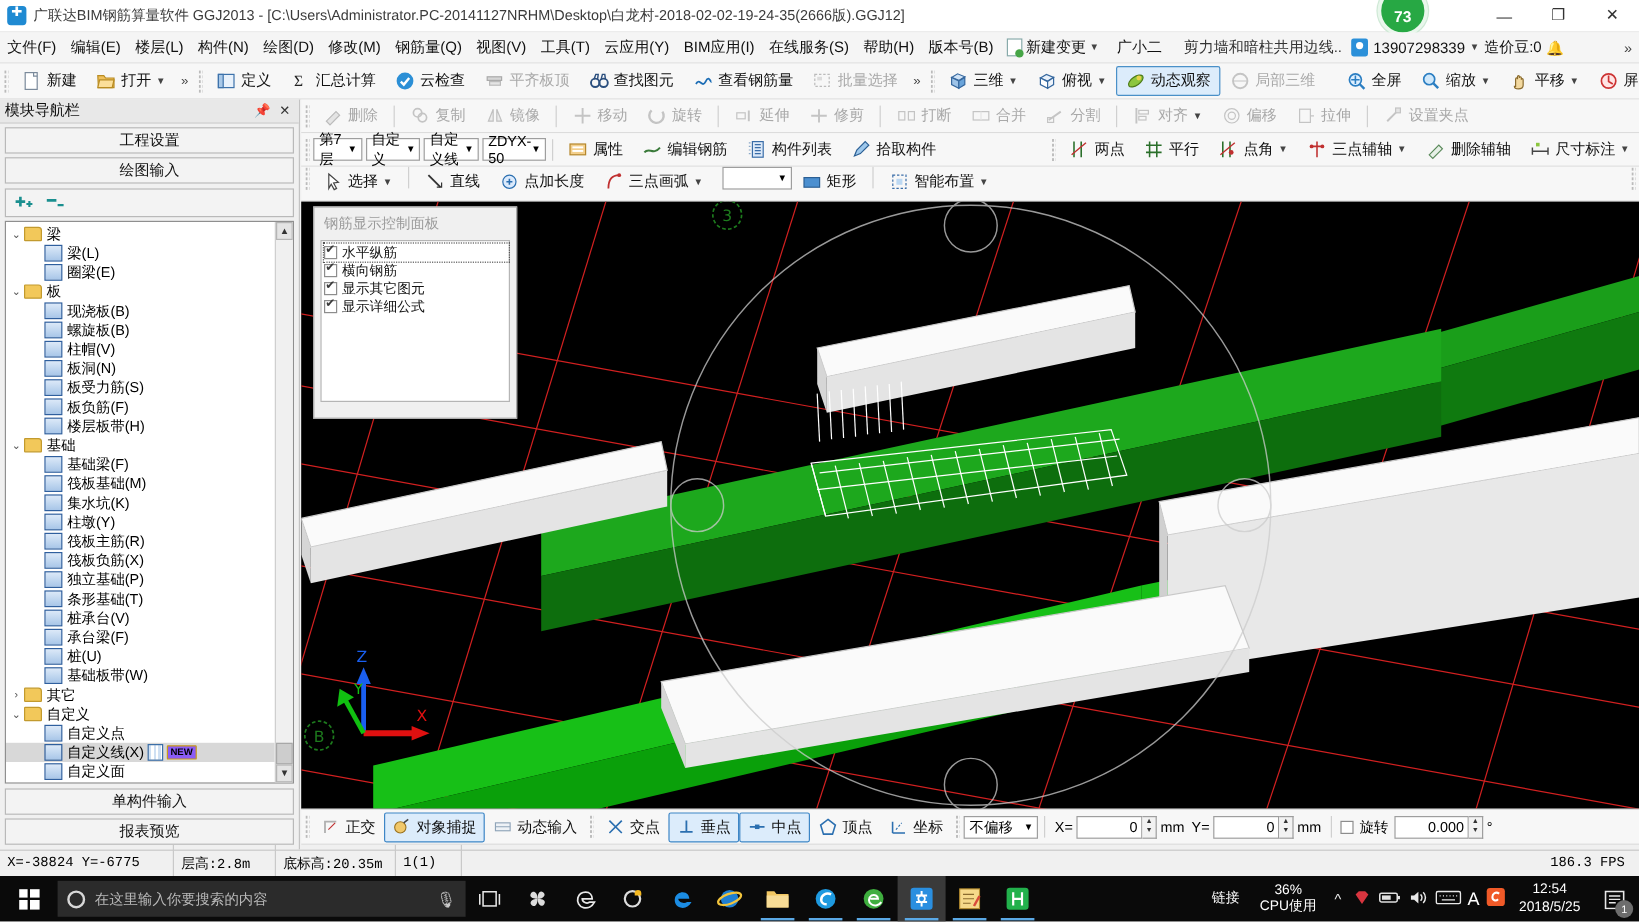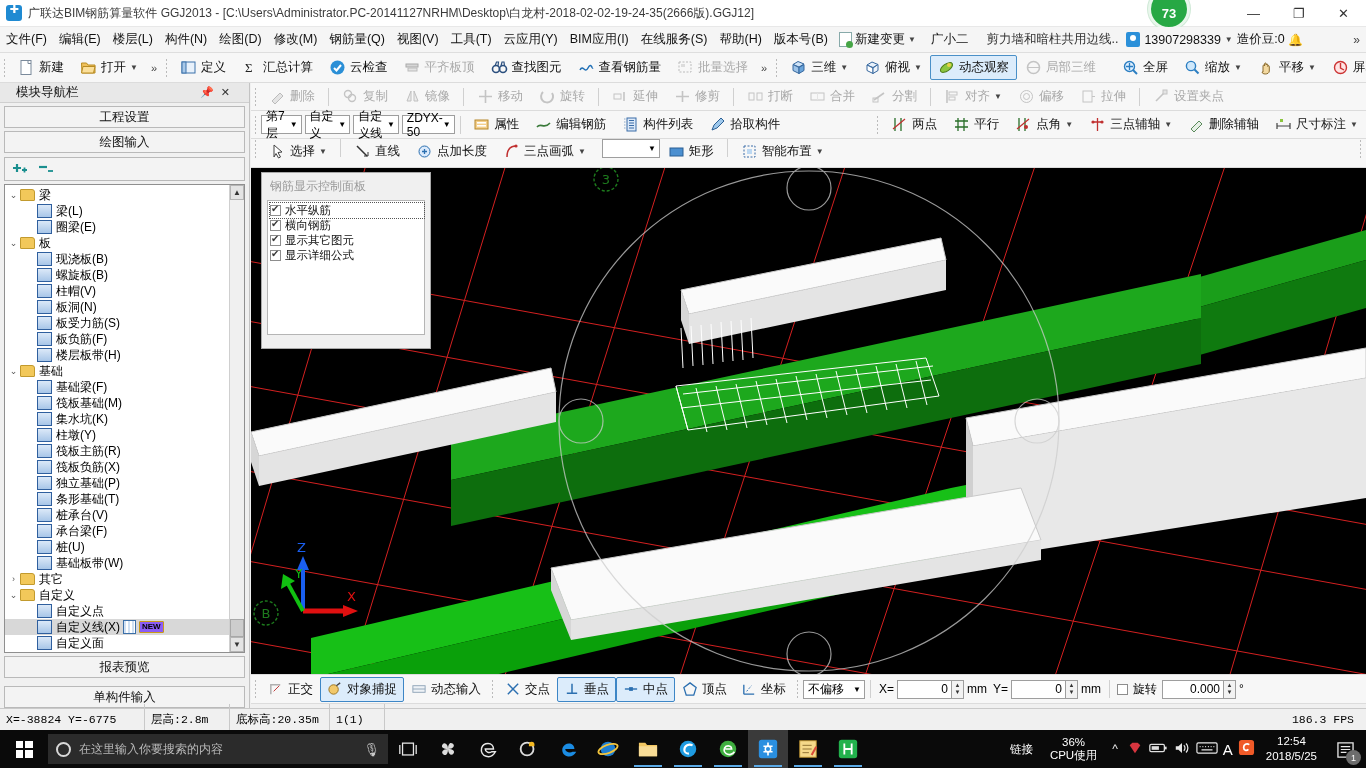--- a/index.html
+++ b/index.html
@@ -103,21 +103,21 @@
   .chev-tb { font-size: 11px; color: #444; padding: 0 5px; }
 
   
   .leftpanel {
     position: absolute; left: 0; top: 83px; width: 250px; height: 625px;
     background: #f0f0f0; border-right: 1px solid #c3c3c3;
     display: flex; flex-direction: column;
   }
   .lp-header {
     height: 20px; background: #e8e8e8; border-bottom: 1px solid #cfcfcf;
-    display: flex; align-items: center; padding: 0 16px;
+    display: flex; align-items: center; padding: 0 4px;
     font-size: 12.5px; color: #111;
   }
   .lp-header .sp { margin-left: auto; display: flex; gap: 7px; padding-right: 3px; }
   .lp-header .sp span { font-size: 11px; color: #333; }
   .lp-bigbtn {
     height: 22px; margin: 3px 4px 0 4px; background: #f3f3f3;
     border: 1px solid #b9b9b9; display: flex; align-items: center;
     justify-content: center; font-size: 12.5px; color: #111;
   }
   .lp-tools {
@@ -689,22 +689,22 @@
             <span style="width: 17px; flex: 0 0 auto;"></span>
             <span>尺寸标注(W)</span>
           </div>
         </div>
       <div class="tree-scroll">
         <div class="ts-btn">▲</div>
         <div class="ts-thumb"></div>
         <div class="ts-btn">▼</div>
       </div>
     </div>
+    <div class="lp-bigbtn" style="margin-top:4px">单构件输入</div>
     <div class="lp-bigbtn" style="margin-bottom:4px">报表预览</div>
-    <div class="lp-bigbtn" style="margin-top:4px">单构件输入</div>
   </div>
 
   <div style="position:absolute;left:251px;top:83px;width:1119px;height:28px;background:#f7f7f7;border-bottom:1px solid #dcdcdc;display:flex;align-items:center;">
     <div class="tb-grip"></div>
     <div class="tbtn dis">
       <span class="ic"><svg width="17" height="17" viewBox="0 0 17 17">
             <path d="M3 13l8-8 3 3-8 8z" fill="#e4e4e4" stroke="#bbb"></path>
           </svg></span>
       <span>删除</span>
     </div>

